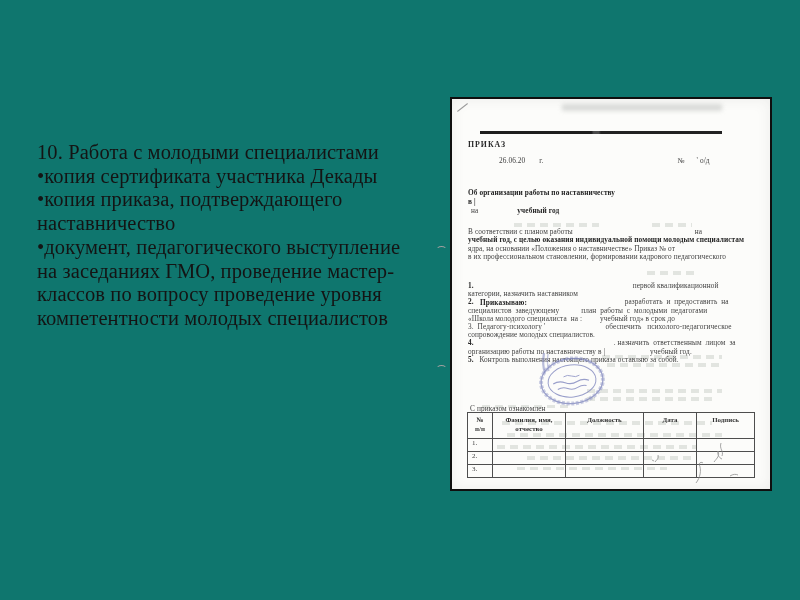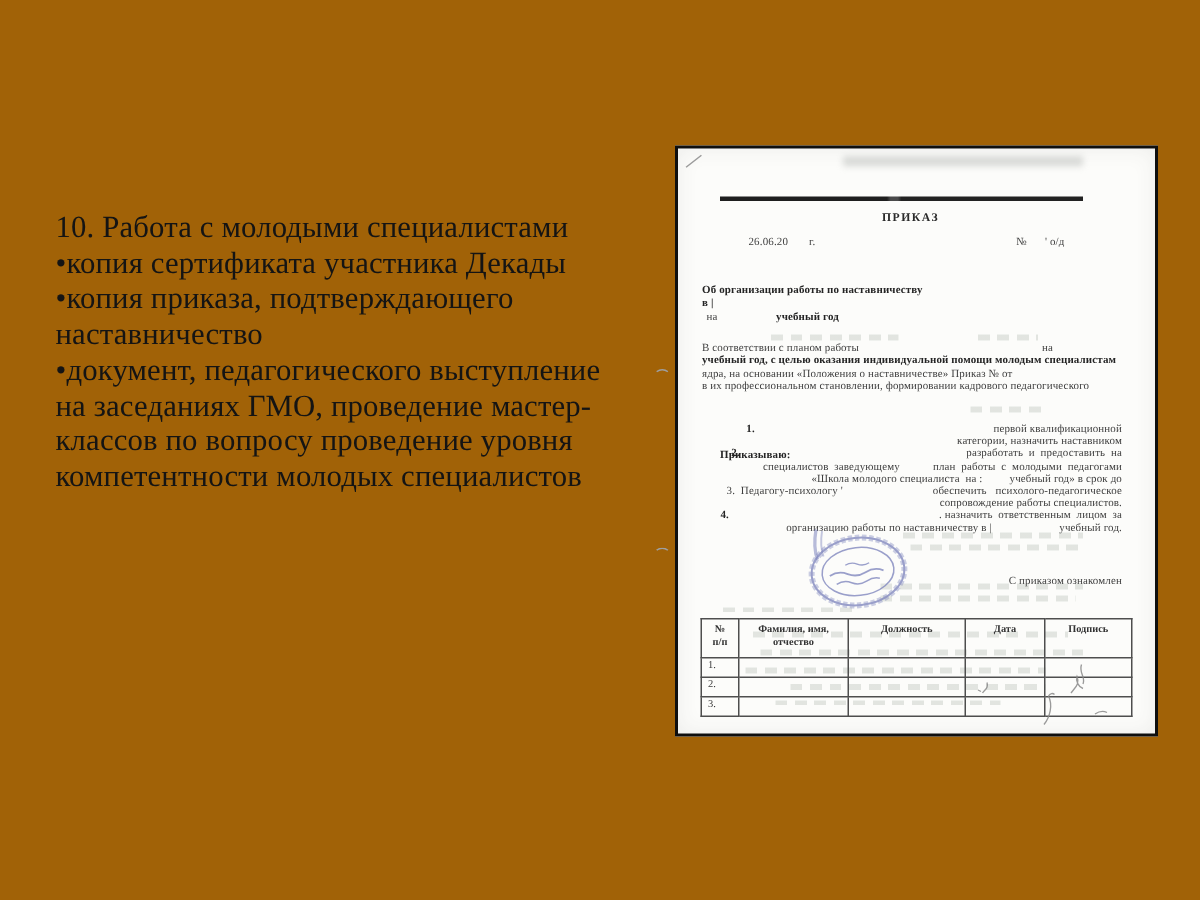--- a/index.html
+++ b/index.html
@@ -1,39 +1,39 @@
 <!DOCTYPE html>
 <html><head>
 <meta charset="utf-8">
 <style>
   html,body{margin:0;padding:0;background:#fff;}
-  .stage{position:relative;width:800px;height:600px;background:#a16207;overflow:hidden;
+  .stage{position:relative;width:800px;height:600px;background:#0f766e;overflow:hidden;
          font-family:"Liberation Serif",serif;}
 
   
   .slide-text{position:absolute;left:37px;top:141px;}
   .sline{white-space:pre;font-size:20.5px;line-height:23.7px;color:#141414;letter-spacing:.1px;}
 
   
   .doc{position:absolute;left:450px;top:97px;width:318px;height:390px;
        border:2px solid #0f0f0f;background:#fcfcfa;
        box-shadow:inset 0 0 14px rgba(70,70,70,.08);}
   .doc *{box-sizing:border-box;}
   .doc-rule{position:absolute;left:28px;top:32px;width:242px;height:3px;z-index:2;
             background:linear-gradient(90deg,#1e1e1e 0 46%,#4a4a4a 47% 49%,#222 50% 100%);}
-  .doc-title{position:absolute;left:16px;top:41px;width:278px;text-align:center;z-index:2;
+  .doc-title{position:absolute;left:16px;top:41px;width:278px;z-index:2;
              font-size:7.8px;font-weight:bold;letter-spacing:1px;color:#2a2a2a;}
   .doc-sec{position:absolute;left:16px;width:280px;font-size:7.3px;color:#3e3e3e;
            letter-spacing:.1px;z-index:2;}
   .sec-meta{top:57px;line-height:9px;margin-left:24px;}
   .sec-subject{top:90px;line-height:8.8px;}
   .sec-para{top:129px;line-height:8.3px;}
   .sec-order{top:170px;line-height:9px;}
-  .sec-items{top:183px;line-height:8.2px;text-align:right;}
-  .sec-ack{top:283px;line-height:9px;text-align:right;}
+  .sec-items{top:183px;line-height:8.2px;}
+  .sec-ack{top:305px;line-height:9px;}
   .dline{white-space:pre;}
   .dline .gap{display:inline-block;}
   .dline .b{font-weight:bold;color:#242424;}
   .pl2{padding-left:2px;} .pl3{padding-left:3px;} .pl7{padding-left:7px;} .pl12{padding-left:12px;margin-top:29px;}
 
   
   .corner-slash{position:absolute;left:4px;top:8px;width:13px;height:1px;background:#9b9b9b;
                 transform:rotate(-38deg);z-index:2;}
   .margin-arc{position:absolute;width:9px;height:7px;border-radius:50%;
               border:1.5px solid transparent;border-top:1.5px solid #9f9f9f;}
@@ -113,23 +113,24 @@
     <div class="doc-sec sec-order">
         <div class="dline pl12"><span class="b">Приказываю:</span></div>
       </div>
     <div class="doc-sec sec-items">
         <div class="dline"><span class="b">1.</span><span class="gap" style="width: 159px;"></span><span>первой квалификационной</span></div>
         <div class="dline"><span>категории, назначить наставником</span></div>
         <div class="dline"><span class="b">2.</span><span class="gap" style="width: 151px;"></span><span>разработать  и  предоставить  на</span></div>
         <div class="dline"><span>специалистов  заведующему</span><span class="gap" style="width: 22px;"></span><span>план  работы  с  молодыми  педагогами</span></div>
         <div class="dline"><span>«Школа молодого специалиста  на :</span><span class="gap" style="width: 18px;"></span><span>учебный год» в срок до</span></div>
         <div class="dline"><span>3.  Педагогу-психологу '</span><span class="gap" style="width: 60px;"></span><span>обеспечить   психолого-педагогическое</span></div>
-        <div class="dline"><span>сопровождение работы специалистов.</span></div>
+        <div class="dline"><span>сопровождение молодых специалистов.</span></div>
         <div class="dline"><span class="b">4.</span><span class="gap" style="width: 140px;"></span><span>. назначить  ответственным  лицом  за</span></div>
         <div class="dline"><span>организацию работы по наставничеству в |</span><span class="gap" style="width: 45px;"></span><span>учебный год.</span></div>
+        <div class="dline"><span class="b">5.</span><span>   Контроль выполнения настоящего приказа оставляю за собой.</span></div>
       </div>
     <div class="doc-sec sec-ack">
         <div class="dline pl2"><span>С приказом ознакомлен</span></div>
       </div>
 
     <table class="sig-table">
       <colgroup>
           <col style="width:25px">
           <col style="width:73px">
           <col style="width:78px">

